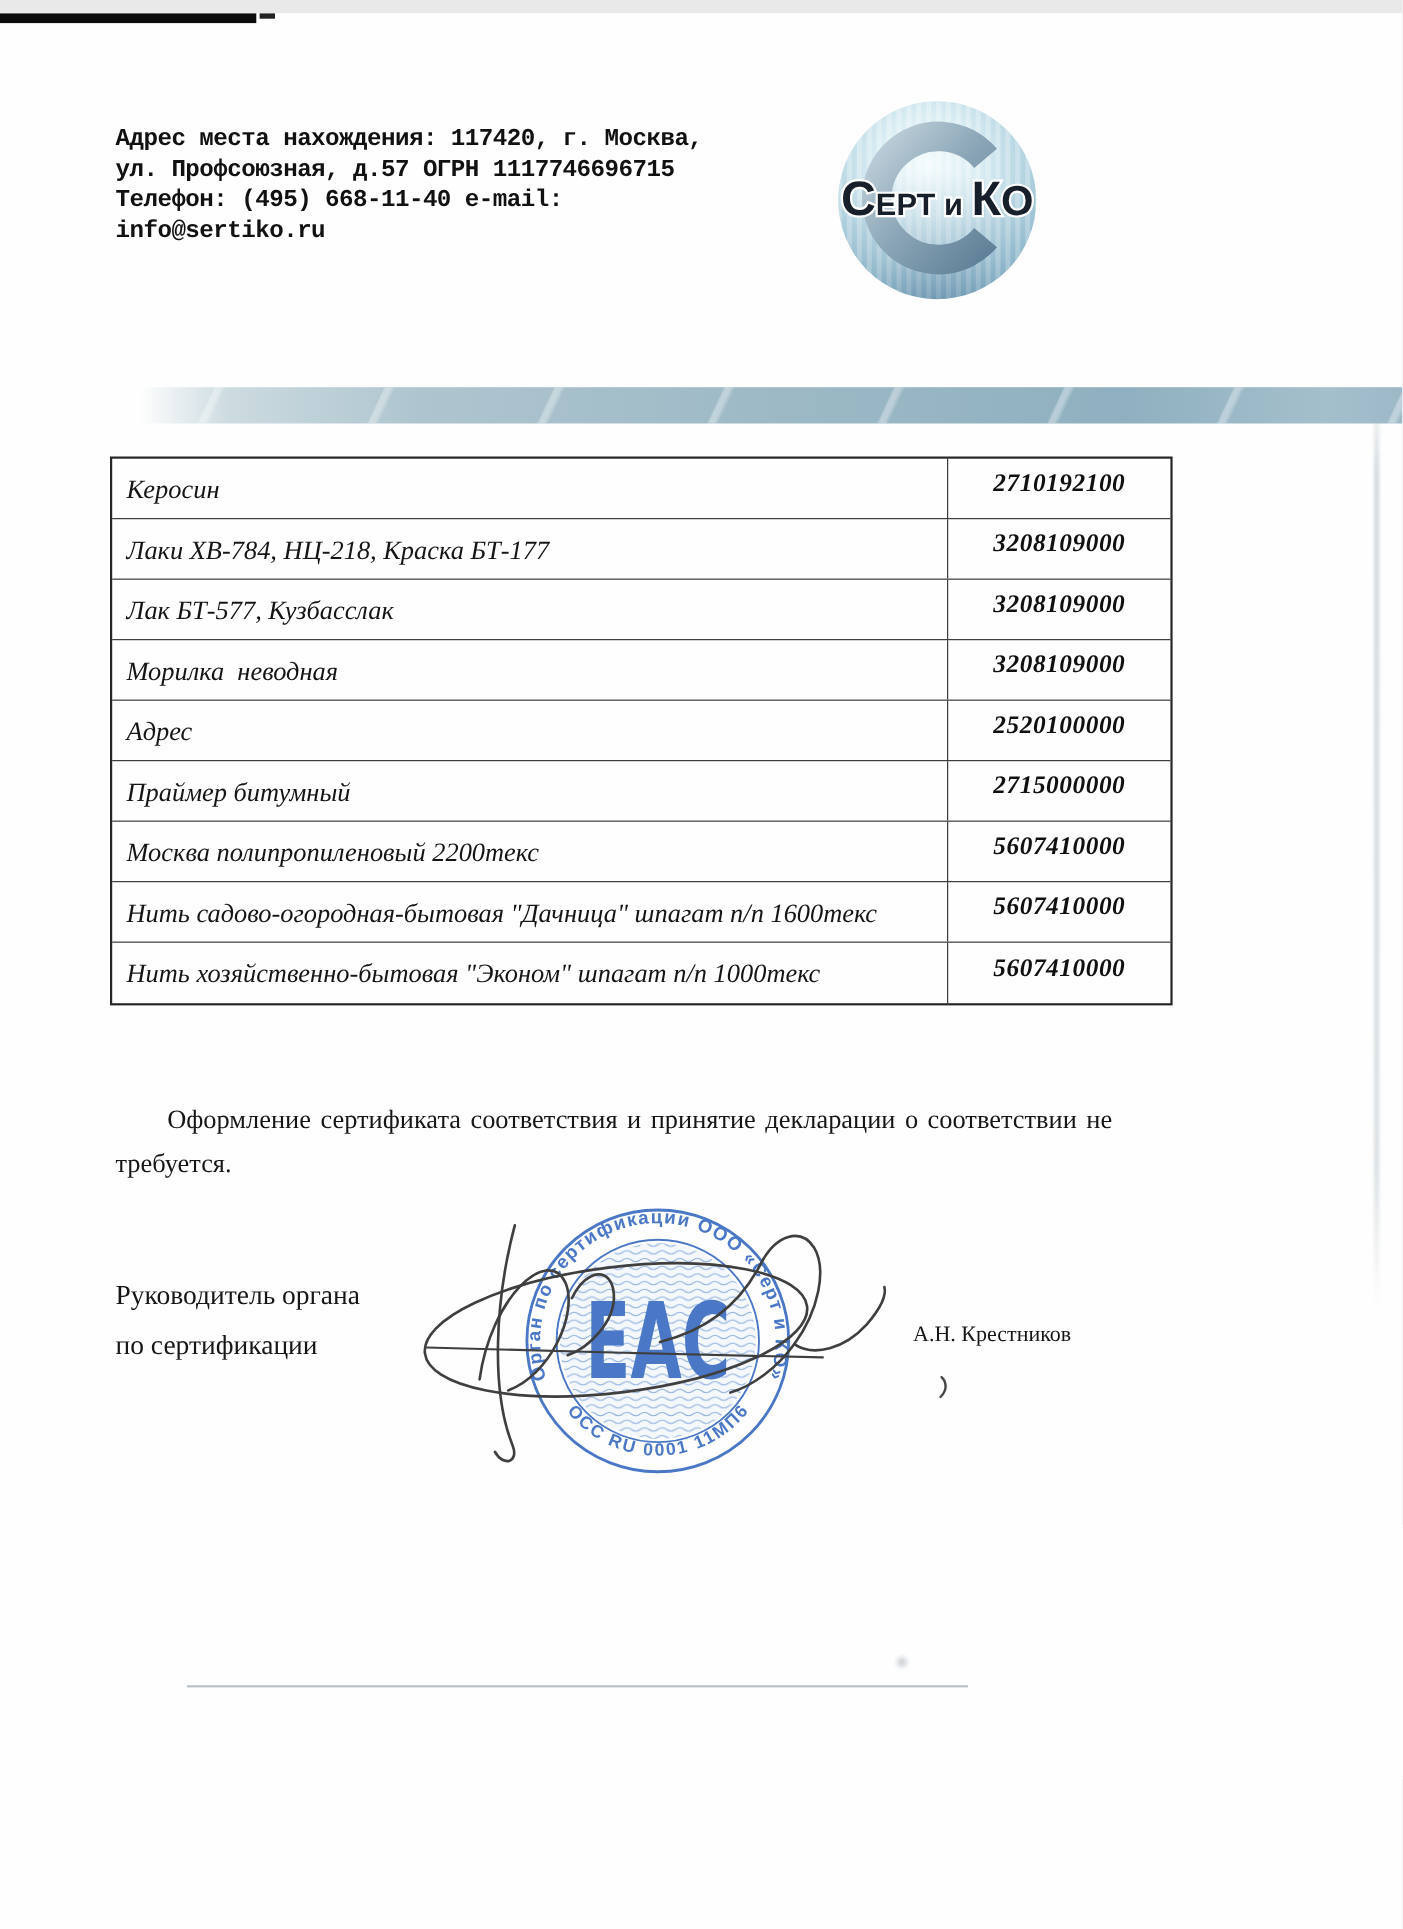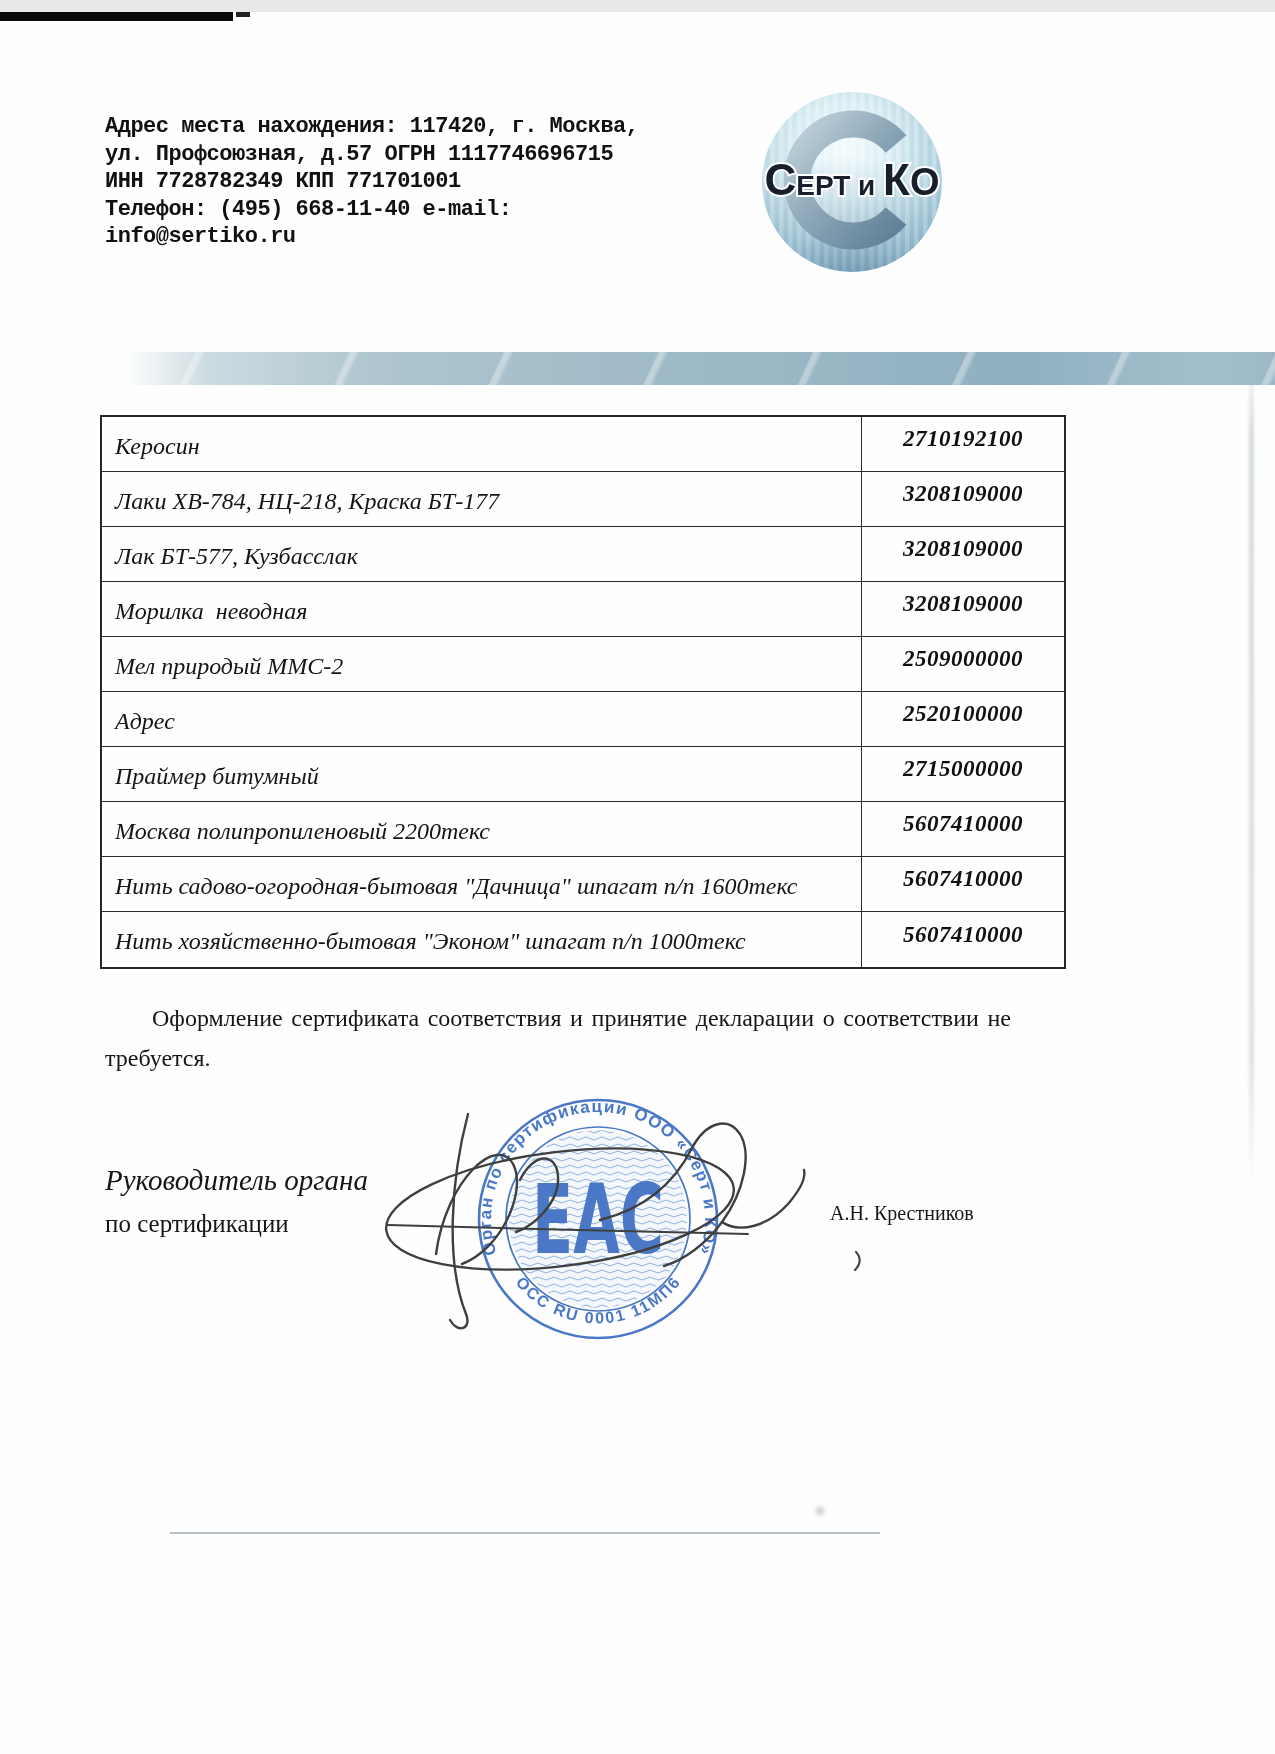--- a/index.html
+++ b/index.html
@@ -47,21 +47,21 @@
     flex:1;display:flex;align-items:center;justify-content:center;
     font-style:italic;font-weight:bold;font-size:23px;letter-spacing:.5px;
     padding-bottom:10px;color:#101010;
   }
   
   .decl-paragraph{
     position:absolute;left:105px;top:986px;width:906px;
     font-size:24px;line-height:40px;text-align:justify;text-indent:47px;color:#161616;
   }
   
-  .role-line1{position:absolute;left:105px;top:1152px;font-size:29px;color:#161616;font-style:italic;}
+  .role-line1{position:absolute;left:105px;top:1152px;font-size:25px;color:#161616;}
   .role-line2{position:absolute;left:105px;top:1198px;font-size:25px;color:#161616;}
   .signer-name{position:absolute;left:830px;top:1190px;font-size:20px;color:#161616;}
   
   .stamp{position:absolute;left:463px;top:1072px;width:270px;height:270px;}
   .signature-svg{position:absolute;left:360px;top:1076px;width:570px;height:260px;}
   .apostrophe-mark{position:absolute;left:849px;top:1236px;width:20px;height:26px;}
   
   .bottom-rule{position:absolute;left:170px;top:1520px;width:710px;height:2px;background:#aeb7bf;opacity:.85;}
 </style>
 </head>
@@ -70,21 +70,20 @@
 <div class="page">
 
   <div class="scan-strip-top"></div>
   <div class="scan-strip-nub"></div>
   <div class="scan-shadow-right"></div>
   <div class="smudge"></div>
 
   <div class="header-block">
     <div>Адрес места нахождения: 117420, г. Москва,</div>
     <div>ул. Профсоюзная, д.57 ОГРН 1117746696715</div>
-    <div>ИНН 7728782349 КПП 771701001</div>
     <div>Телефон: (495) 668-11-40   e-mail:</div>
     <div>info@sertiko.ru</div>
   </div>
 
   <div class="logo">
     <svg width="200" height="200" viewBox="0 0 200 200">
       <defs>
         <radialGradient id="sphereGrad" cx="45%" cy="32%" r="75%">
           <stop offset="0%" stop-color="#f4fbfd"></stop>
           <stop offset="35%" stop-color="#d9edf3"></stop>
@@ -133,24 +132,20 @@
     </div>
       <div class="trow">
       <div class="tcell-name">Лак БТ-577, Кузбасслак</div>
       <div class="tcell-code">3208109000</div>
     </div>
       <div class="trow">
       <div class="tcell-name">Морилка  неводная</div>
       <div class="tcell-code">3208109000</div>
     </div>
       <div class="trow">
-      <div class="tcell-name">Мел природый ММС-2</div>
-      <div class="tcell-code">2509000000</div>
-    </div>
-      <div class="trow">
       <div class="tcell-name">Адрес</div>
       <div class="tcell-code">2520100000</div>
     </div>
       <div class="trow">
       <div class="tcell-name">Праймер битумный</div>
       <div class="tcell-code">2715000000</div>
     </div>
       <div class="trow">
       <div class="tcell-name">Москва полипропиленовый 2200текс</div>
       <div class="tcell-code">5607410000</div>

